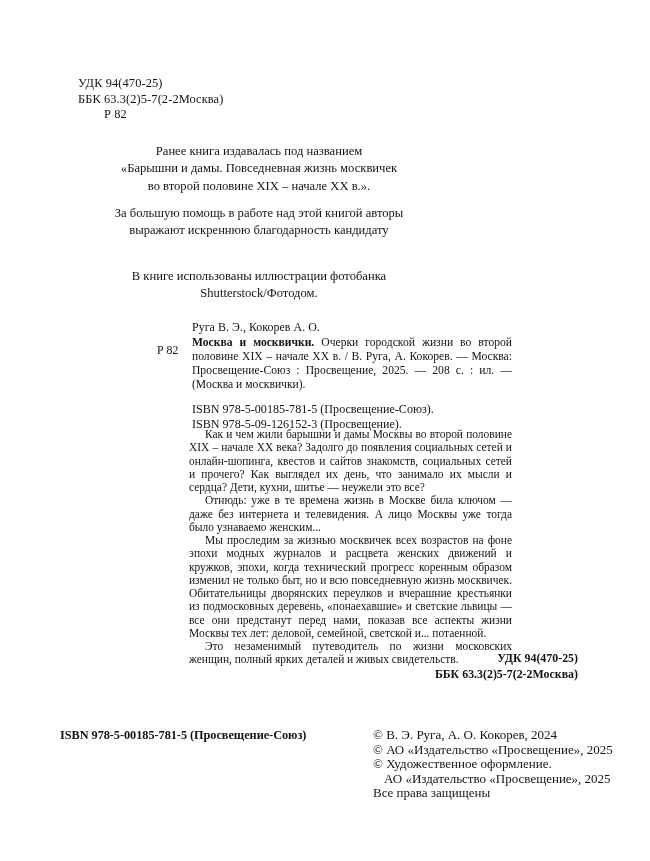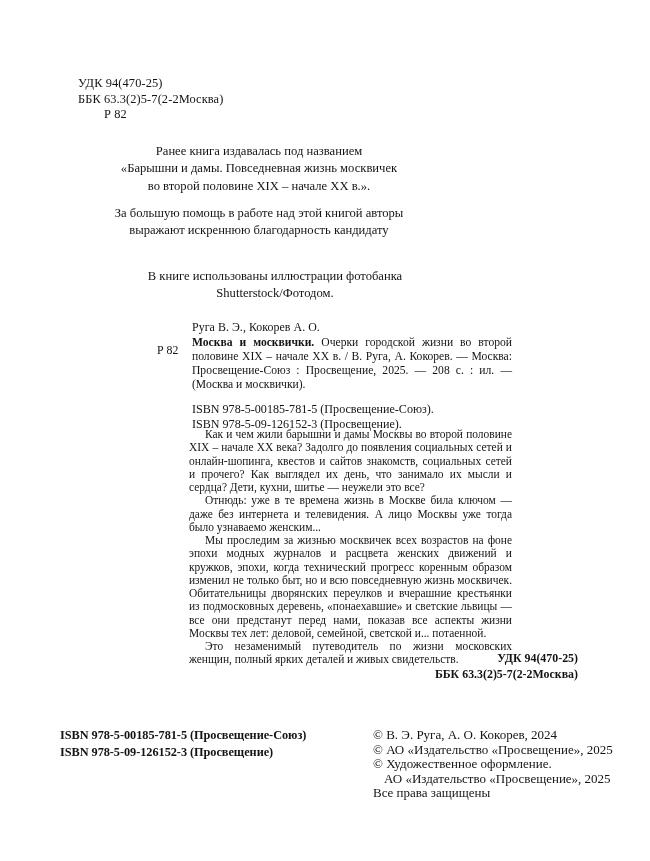--- a/index.html
+++ b/index.html
@@ -41,21 +41,21 @@
   .center-note {
     position: absolute;
     left: 0;
     width: 518px;
     text-align: center;
     font-size: 12.6px;
     line-height: 17.4px;
   }
   .note-prev { top: 143px; }
   .note-thanks { top: 205px; }
-  .note-photo { top: 268px; padding-left: 16px; }
+  .note-photo { top: 268px; }
 
   
   .record {
     position: absolute;
     left: 192px;
     top: 320px;
     width: 320px;
     font-size: 11.6px;
     line-height: 14.1px;
     text-align: justify;
@@ -183,21 +183,20 @@
     <p>Это незаменимый путеводитель по жизни московских женщин, полный ярких деталей и живых свидетельств.</p>
   </div>
 
   <div class="udk-repeat">
     <div>УДК 94(470-25)</div>
     <div>ББК 63.3(2)5-7(2-2Москва)</div>
   </div>
 
   <div class="footer-isbn">
     <div>ISBN 978-5-00185-781-5 (Просвещение-Союз)</div>
-    <div>ISBN 978-5-09-126152-3 (Просвещение)</div>
   </div>
 
   <div class="footer-copy">
     <div>© В. Э. Руга, А. О. Кокорев, 2024</div>
     <div>© АО «Издательство «Просвещение», 2025</div>
     <div>© Художественное оформление.</div>
     <div class="indented">АО «Издательство «Просвещение», 2025</div>
     <div>Все права защищены</div>
   </div>
 

